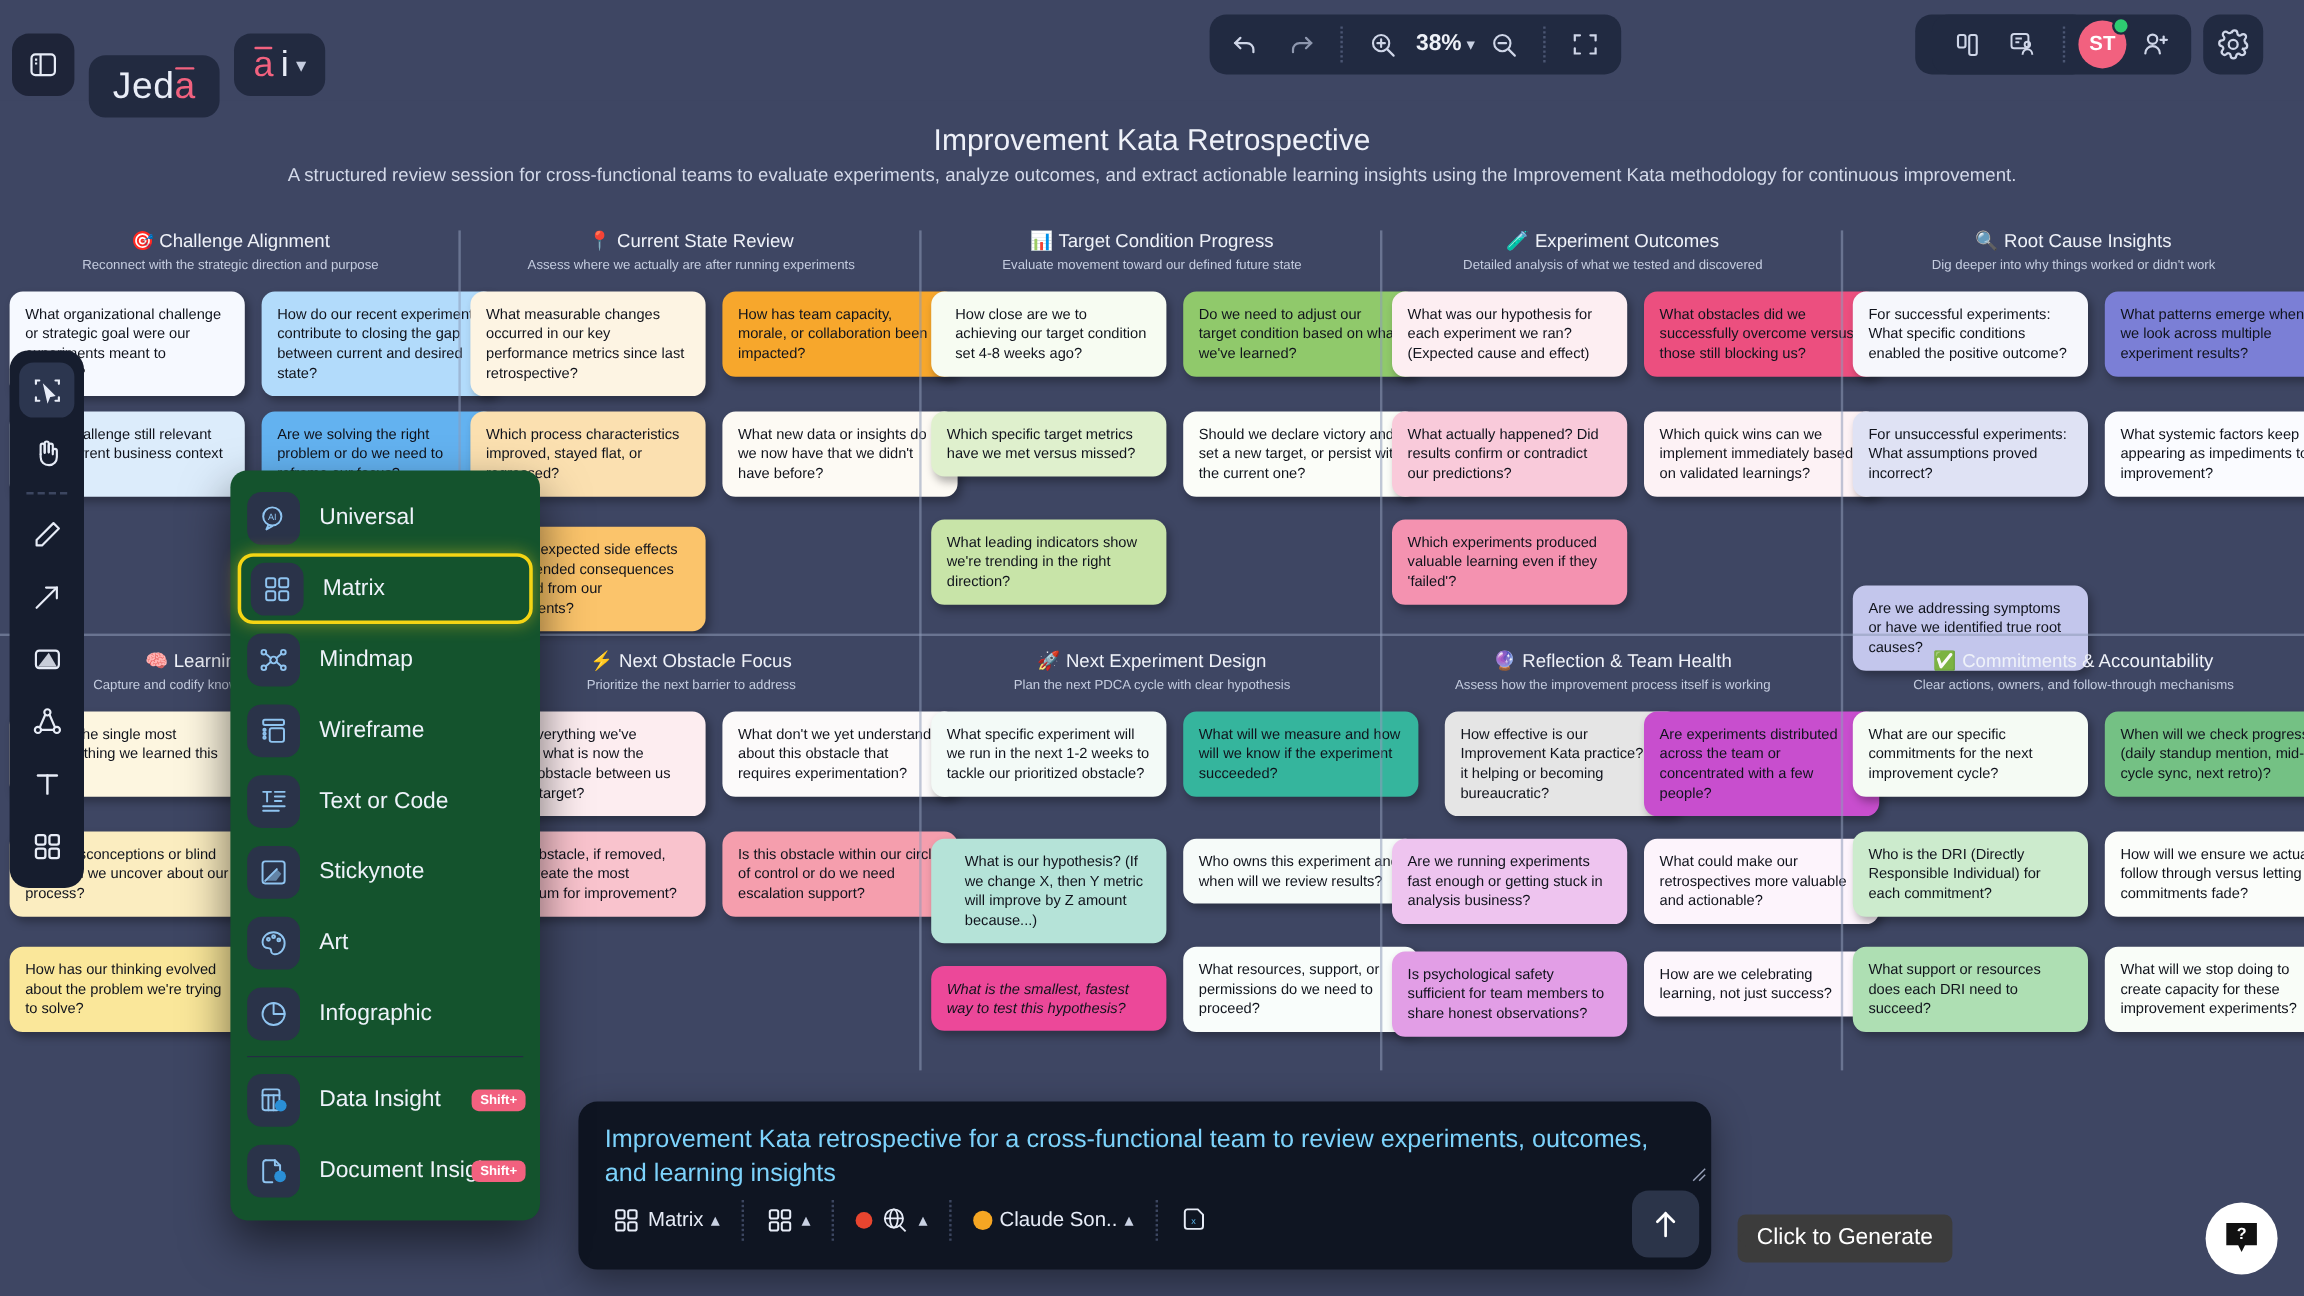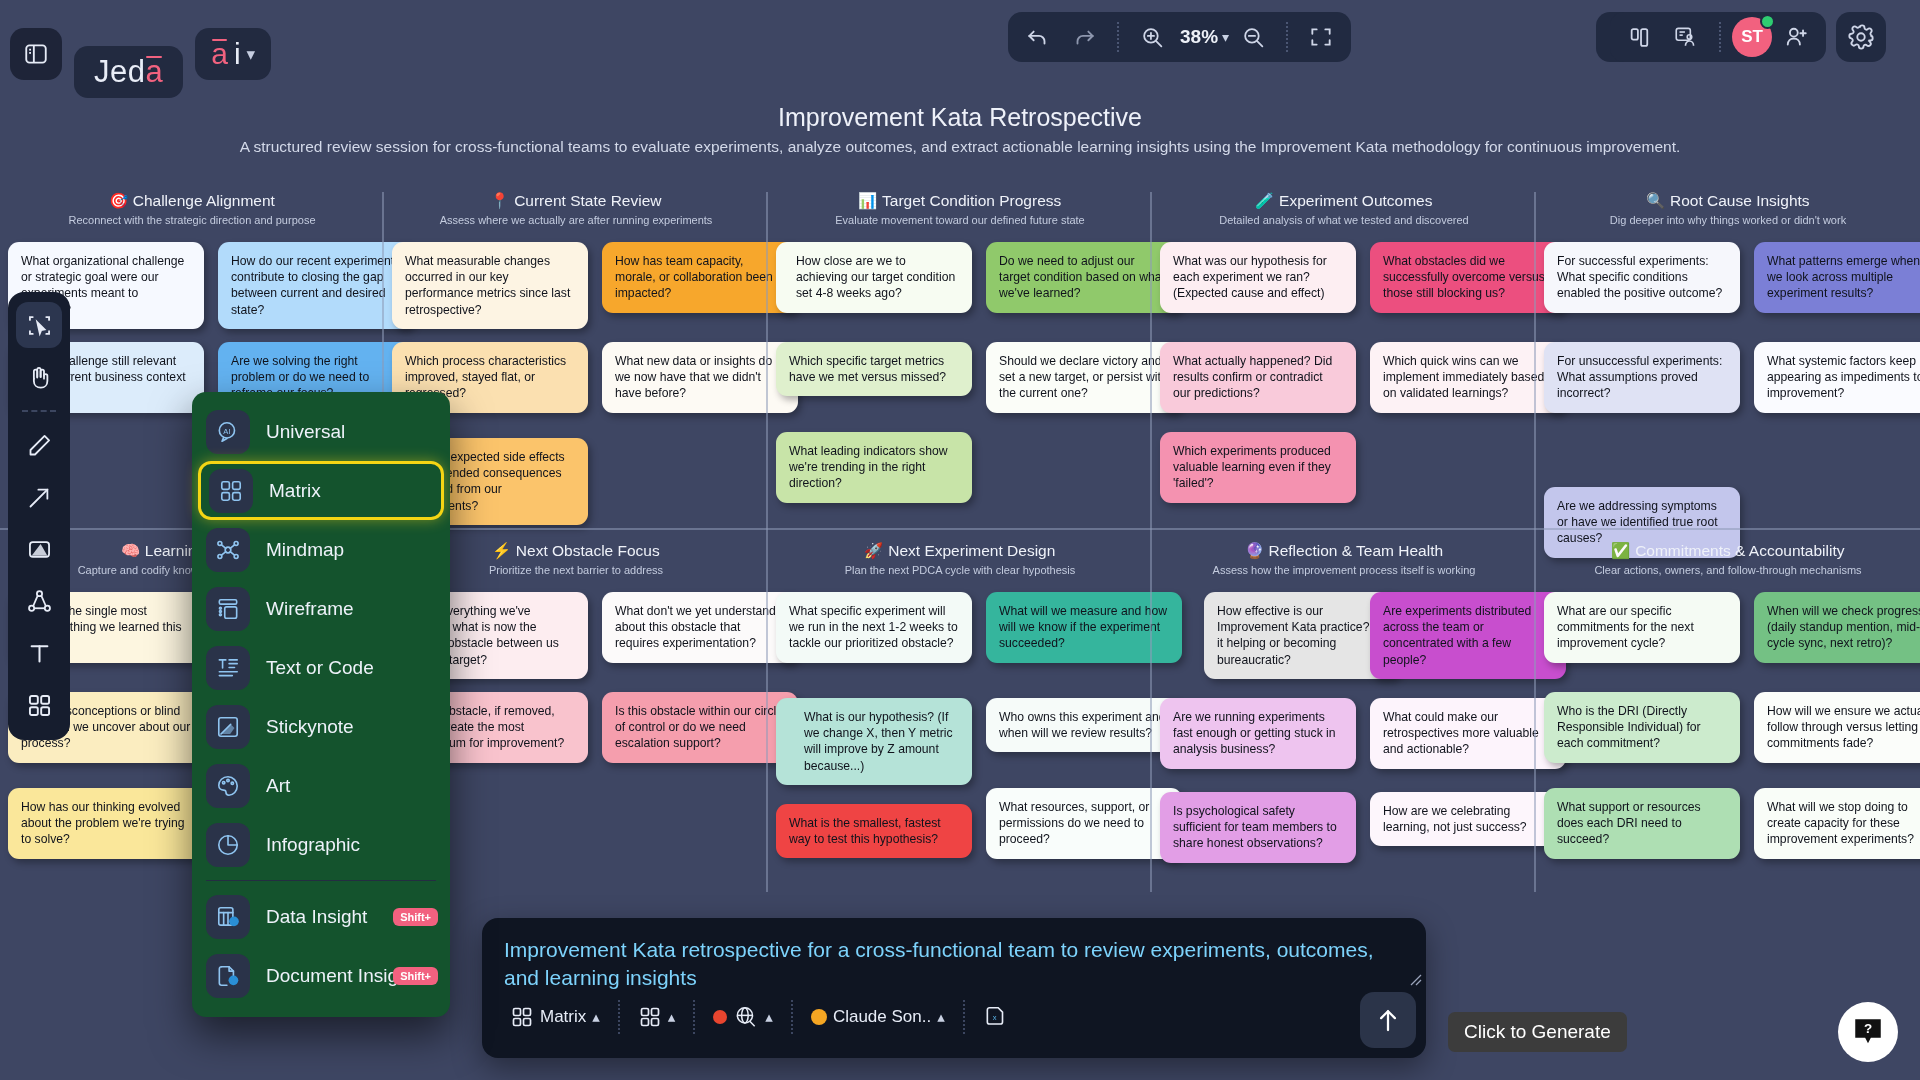--- a/index.html
+++ b/index.html
@@ -390,21 +390,21 @@
         </div>
       </div>
       <div class="cell" style="left: 768px; top: 350px; width: 384px; height: 350px;">
         <div class="sec-title">🚀 Next Experiment Design</div>
         <div class="sec-sub">Plan the next PDCA cycle with clear hypothesis</div>
         <div class="notes">
           <div class="note colL" style="top: 0px; background: rgb(243, 250, 247);">What specific experiment will we run in the next 1-2 weeks to tackle our prioritized obstacle?</div>
           <div class="note colR" style="top: 0px; background: rgb(53, 181, 157);">What will we measure and how will we know if the experiment succeeded?</div>
           <div class="note colL" style="top: 106px; background: rgb(181, 227, 216); padding-left: 28px;">What is our hypothesis? (If we change X, then Y metric will improve by Z amount because...)</div>
           <div class="note colR" style="top: 106px; background: rgb(246, 251, 249);">Who owns this experiment and when will we review results?</div>
-          <div class="note colL" style="top: 212px; background: #ef4444;">What is the smallest, fastest way to test this hypothesis?</div>
+          <div class="note colL" style="top: 212px; background: #ec4899; font-style: italic;">What is the smallest, fastest way to test this hypothesis?</div>
           <div class="note colR" style="top: 196px; background: rgb(249, 253, 251);">What resources, support, or permissions do we need to proceed?</div>
         </div>
       </div>
       <div class="cell" style="left: 1152px; top: 350px; width: 384px; height: 350px;">
         <div class="sec-title">🔮 Reflection &amp; Team Health</div>
         <div class="sec-sub">Assess how the improvement process itself is working</div>
         <div class="notes">
           <div class="note colL" style="top: 0px; background: #e5e5e5; margin-left: 44px;">How effective is our Improvement Kata practice? Is it helping or becoming bureaucratic?</div>
           <div class="note colR" style="top: 0px; background: rgb(200, 78, 206);">Are experiments distributed across the team or concentrated with a few people?</div>
           <div class="note colL" style="top: 106px; background: rgb(238, 196, 239);">Are we running experiments fast enough or getting stuck in analysis business?</div>

